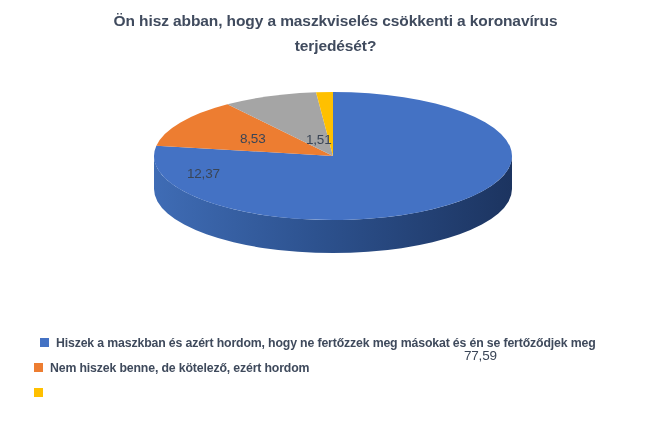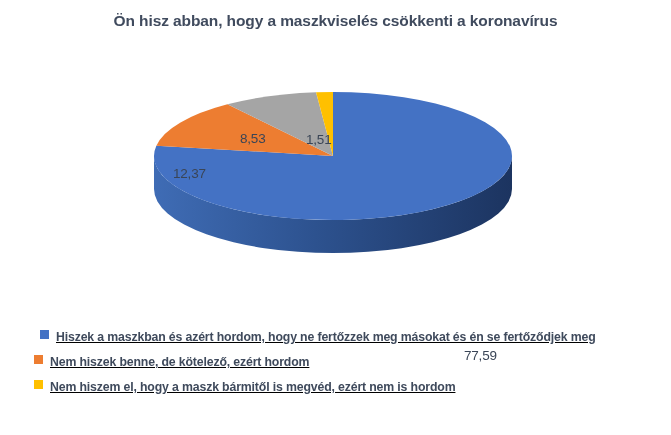--- a/index.html
+++ b/index.html
@@ -43,35 +43,34 @@
   }
   .data-label {
     position: absolute;
     font-size: 13.5px;
     font-weight: normal;
     color: #3a4556;
     white-space: nowrap;
     letter-spacing: -0.2px;
   }
   #label-blue   { left: 464px; top: 288px; }
-  #label-orange { left: 173px; top: 106px; }
+  #label-orange { left: 187px; top: 106px; }
   #label-gray   { left: 240px; top: 71px; }
   #label-yellow { left: 306px; top: 72px; }
 
   #legend {
     position: absolute;
     left: 34px;
     top: 330px;
     width: 610px;
   }
   .legend-row {
     display: flex;
-    align-items: flex-start;
+    align-items: center;
     height: 25px;
-    text-decoration: underline;
   }
   .legend-swatch {
     width: 9px;
     height: 9px;
     flex: 0 0 9px;
     margin-right: 7px;
   }
   .legend-row.indent .legend-swatch { margin-left: 6px; }
   .legend-label {
     font-size: 12.3px;
@@ -83,20 +82,21 @@
   }
 </style>
 </head>
 <body>
 
 <div id="chart-root">
 
   <div class="chart-title">
     <span>Ön hisz abban, hogy a maszkviselés csökkenti a koronavírus</span>
     <br>
+    <span>terjedését?</span>
   </div>
 
   <div id="pie-area">
     <svg id="pie-svg" width="671" height="250" viewBox="0 0 671 250" shape-rendering="geometricPrecision">
       <defs>
         <linearGradient id="grad-blue-side" x1="0" y1="0" x2="1" y2="0">
           <stop offset="0" stop-color="#3f6cb5"></stop>
           <stop offset="0.45" stop-color="#2d528f"></stop>
           <stop offset="1" stop-color="#1c3460"></stop>
         </linearGradient>
@@ -122,17 +122,16 @@
     <div class="legend-row indent">
       <span class="legend-swatch" style="background: rgb(68, 114, 196);"></span>
       <span class="legend-label">Hiszek a maszkban és azért hordom, hogy ne fertőzzek meg másokat és én se fertőződjek meg</span>
     </div>
     <div class="legend-row">
       <span class="legend-swatch" style="background: rgb(237, 125, 49);"></span>
       <span class="legend-label">Nem hiszek benne, de kötelező, ezért hordom</span>
     </div>
     <div class="legend-row">
       <span class="legend-swatch" style="background: rgb(255, 192, 0);"></span>
-      <span class="legend-label">Nem hiszem el, hogy a maszk bármitől is megvéd, ezért nem is hordom</span>
     </div>
   </div>
 
 </div>
 
 </body></html>

